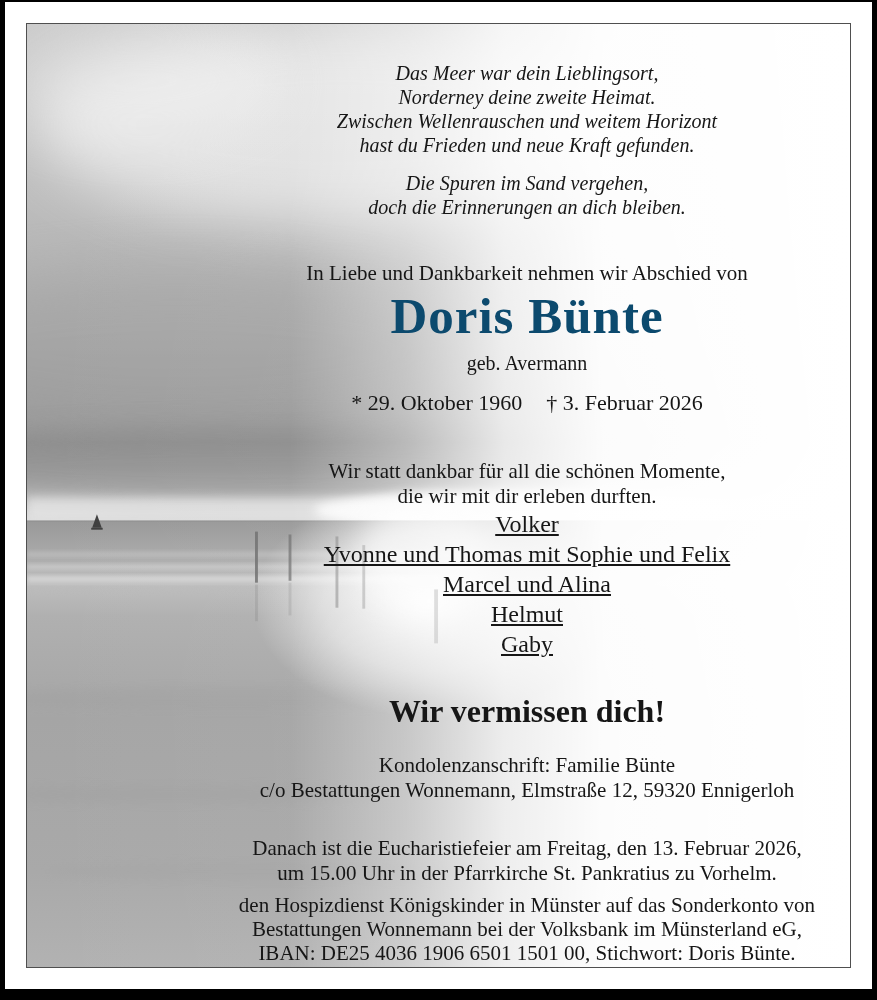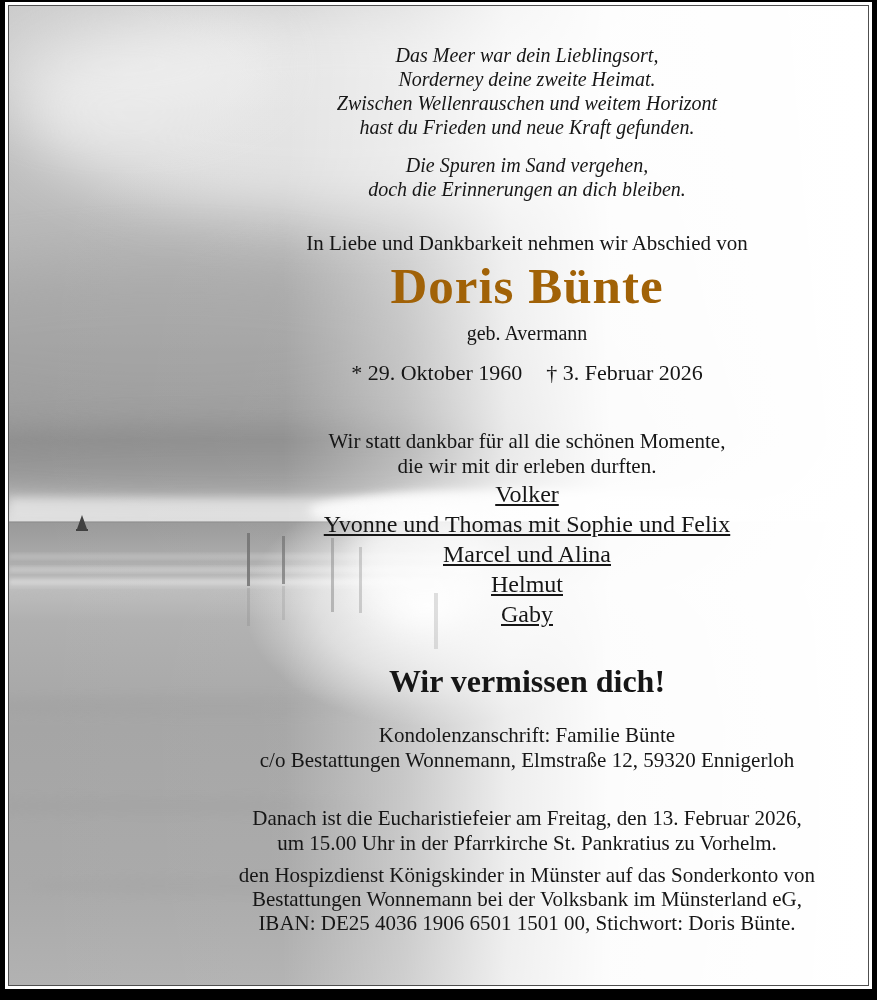--- a/index.html
+++ b/index.html
@@ -7,21 +7,21 @@
     width:877px; height:1000px;
     position:relative;
     background:#000;
     font-family:"Liberation Serif", "DejaVu Serif", serif;
     overflow:hidden;
   }
   .paper {
     position:absolute;
     left:5px; top:2px; right:5px; bottom:11px;
     background:#fff;
-    padding:3px;
+    padding:21px;
     box-sizing:border-box;
   }
   .inner {
     position:relative;
     width:100%; height:100%;
     border:1px solid #4f4f4f;
     box-sizing:border-box;
     overflow:hidden;
     background:#fff;
   }
@@ -33,22 +33,22 @@
   .content {
     position:absolute;
     left:195px; right:18px; top:0; bottom:0;
     text-align:center;
     color:#161616;
   }
   .line { white-space:nowrap; }
   .poem { font-style:italic; font-size:20px; line-height:24px; }
   .poem-1 { margin-top:37px; }
   .poem-2 { margin-top:14px; }
-  .intro { margin-top:30px; font-size:21px; line-height:25px; }
-  .name  { margin-top:2px; font-size:51px; line-height:57px; font-weight:bold; letter-spacing:1px; color:#a16207; }
+  .intro { margin-top:42px; font-size:21px; line-height:25px; }
+  .name  { margin-top:2px; font-size:51px; line-height:57px; font-weight:bold; letter-spacing:1px; color:#0c4a6e; }
   .birthname { margin-top:6px; font-size:20px; line-height:24px; }
   .dates { margin-top:14px; font-size:22px; line-height:27px; display:flex; justify-content:center; gap:24px; }
   .thanks { margin-top:43px; font-size:21px; line-height:25px; }
   .mourners { margin-top:0; font-size:24px; line-height:30px;text-decoration:underline; }
   .farewell { margin-top:37px; font-size:32px; line-height:31px; font-weight:bold; }
   .condolence { margin-top:26px; font-size:21px; line-height:25px;text-align:center; }
   .funeral { margin-top:33px; font-size:21px; line-height:25px; }
   .donation { margin-top:7px; font-size:21px; line-height:24px; }
 </style>
 </head>

